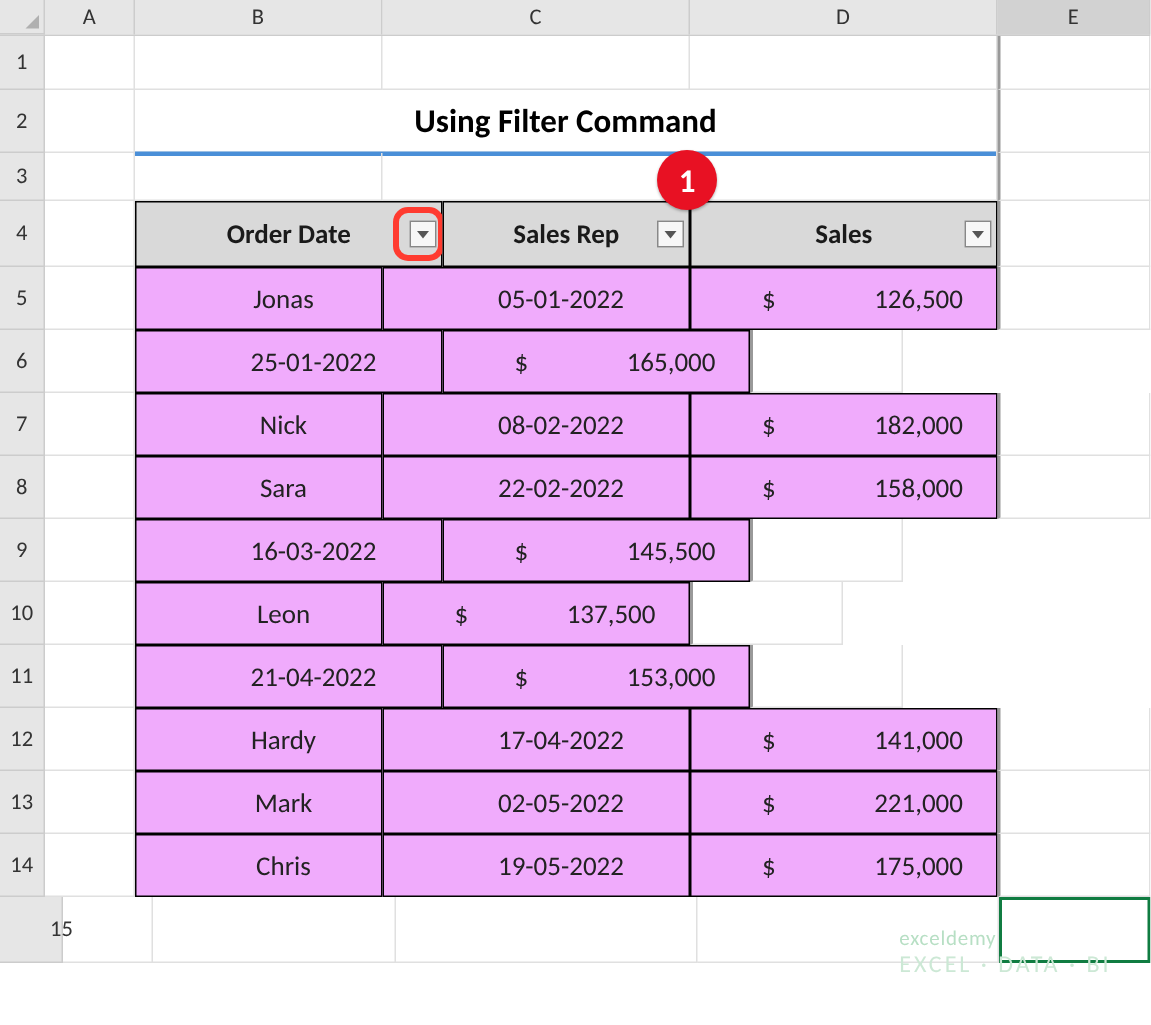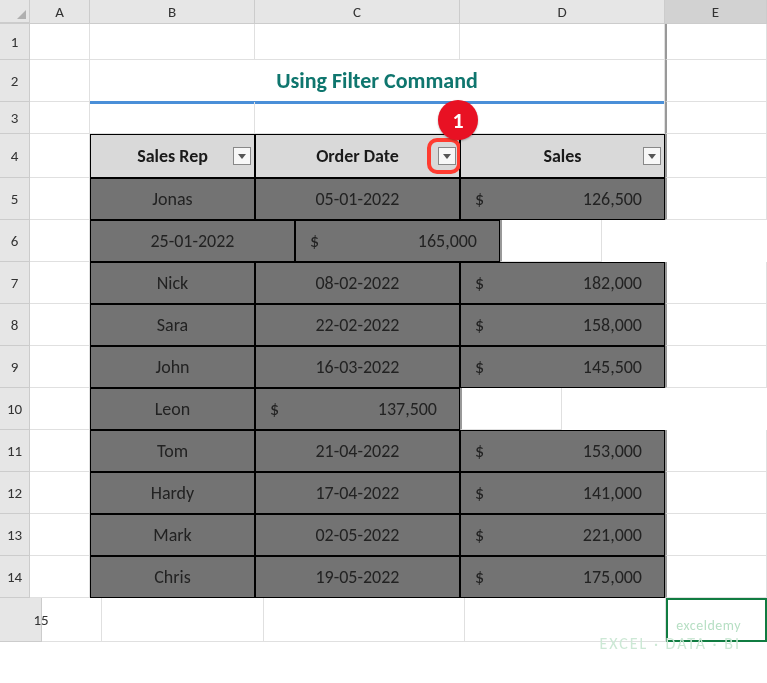--- a/index.html
+++ b/index.html
@@ -79,38 +79,39 @@
     .r1 .cell, .r1 .row-h { height: 36px; }
     .r2 .cell, .r2 .row-h { height: 42px; }
     .r3 .cell, .r3 .row-h { height: 32px; }
     .r4 .cell, .r4 .row-h { height: 44px; }
     .rD .cell, .rD .row-h { height: 42px; }
     .r15 .cell, .r15 .row-h { height: 44px; padding-left: 41px; }
 
     .title {
       font-size: 22px;
       font-weight: bold;
-      color: #0f766e;
+      color: #000000;
     }
     .title-underline {
       position: absolute;
       left: 0; right: 0; bottom: -3px;
       height: 3px;
       background: #4a8fd8;
     }
     .th-cell {
       background: #d9d9d9;
       font-weight: bold;
       font-size: 18px;
       color: #1a1a1a;
       border: 1px solid #000 !important;
     }
     .td-cell {
       border: 1px solid #000 !important;
-      background: #737373;
+      background: #f0abfc;
+      padding-left: 33px;
     }
     .filter-btn {
       position: absolute;
       right: 3px;
       top: 50%;
       transform: translateY(-50%);
       width: 18px;
       height: 18px;
       background: #f7f7f7;
       border: 1px solid #888;
@@ -164,21 +165,20 @@
       border: 2px solid #107c41 !important;
       background: #fff;
     }
     .watermark {
       position: absolute;
       right: 26px;
       bottom: 30px;
       font-size: 14px;
       color: #b7dfc4;
       letter-spacing: .5px;
-      text-align: right;
     }
     .watermark small{
       display:block;
       font-size:16px;
       letter-spacing:2px;
       color:#cce8d5;
     }
   </style>
 </head>
 <body>
@@ -217,29 +217,29 @@
     <div class="cell col-A"></div>
     <div class="cell col-B"></div>
     <div class="cell col-C"></div>
     <div class="cell col-D"></div>
     <div class="cell col-E col-E-cell"></div>
   </div>
 
   <div class="row r4">
     <div class="row-h">4</div>
     <div class="cell col-A"></div>
-    <div class="cell col-B th-cell">
-      <span>Sales Rep</span>
-      <div class="filter-btn"></div>
-    </div>
     <div class="cell col-C th-cell">
       <span>Order Date</span>
       <div class="filter-btn"></div>
       <div class="callout"></div>
     </div>
+    <div class="cell col-B th-cell">
+      <span>Sales Rep</span>
+      <div class="filter-btn"></div>
+    </div>
     <div class="cell col-D th-cell">
       <span>Sales</span>
       <div class="filter-btn"></div>
     </div>
     <div class="cell col-E col-E-cell"></div>
   </div>
 
   <div id="data-rows">
       <div class="row rD">
         <div class="row-h">5</div>
@@ -288,21 +288,20 @@
           <div class="sales-val">
             <span>$</span>
             <span>158,000</span>
           </div>
         </div>
         <div class="cell col-E col-E-cell"></div>
       </div>
       <div class="row rD">
         <div class="row-h">9</div>
         <div class="cell col-A"></div>
-        <div class="cell col-B td-cell">John</div>
         <div class="cell col-C td-cell">16-03-2022</div>
         <div class="cell col-D td-cell">
           <div class="sales-val">
             <span>$</span>
             <span>145,500</span>
           </div>
         </div>
         <div class="cell col-E col-E-cell"></div>
       </div>
       <div class="row rD">
@@ -313,21 +312,20 @@
           <div class="sales-val">
             <span>$</span>
             <span>137,500</span>
           </div>
         </div>
         <div class="cell col-E col-E-cell"></div>
       </div>
       <div class="row rD">
         <div class="row-h">11</div>
         <div class="cell col-A"></div>
-        <div class="cell col-B td-cell">Tom</div>
         <div class="cell col-C td-cell">21-04-2022</div>
         <div class="cell col-D td-cell">
           <div class="sales-val">
             <span>$</span>
             <span>153,000</span>
           </div>
         </div>
         <div class="cell col-E col-E-cell"></div>
       </div>
       <div class="row rD">

